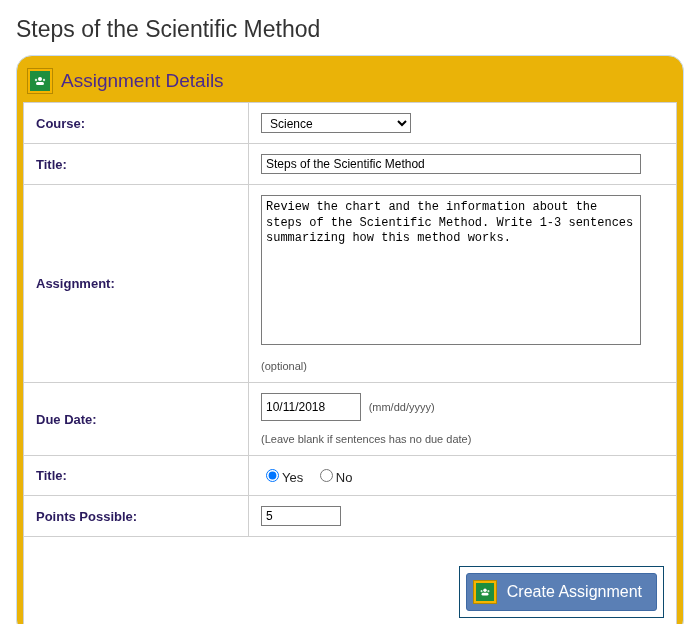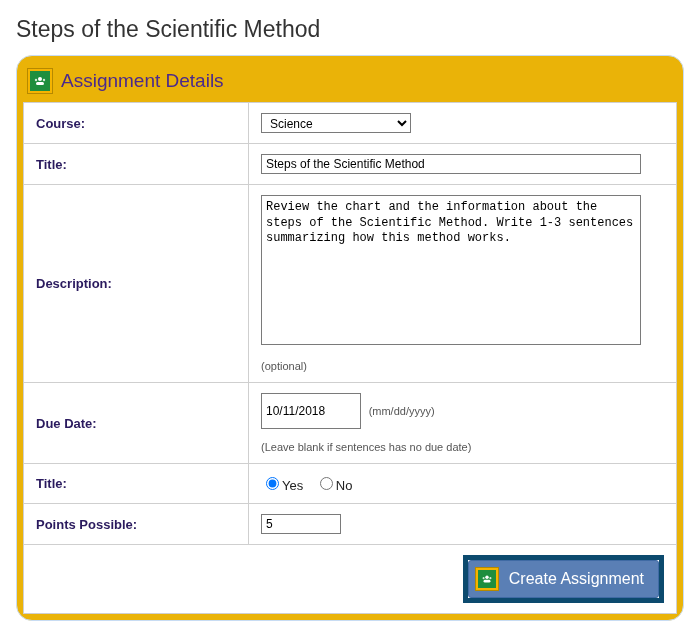--- a/index.html
+++ b/index.html
@@ -93,33 +93,35 @@
   .hint {
     font-size: 11px;
     color: #555;
     margin-top: 12px;
   }
   .hint-inline {
     font-size: 11px;
     color: #555;
     margin-left: 4px;
   }
-  .date-input { width: 100px; height: 36px; }
+  .date-input { width: 100px; height: 28px; }
   .points-input { width: 80px; height: 20px; }
   .radiogroup label {
     font-size: 13px;
     margin-right: 8px;
   }
   .footer-row td {
     text-align: right;
     padding: 12px;
   }
   .highlight-box {
     display: inline-block;
-    border: 5px solid #0c4a6e;
+    border: 1px solid #0c4a6e;
+    padding: 6px;
+    margin-top: 19px;
   }
   .create-btn {
     display: inline-flex;
     align-items: center;
     background: #5a7fb5;
     border: 1px solid #3f6aa4;
     border-radius: 3px;
     color: #fff;
     font-size: 16px;
     padding: 6px 14px 6px 6px;
@@ -162,21 +164,21 @@
         </select>
       </td>
     </tr>
     <tr>
       <td class="label">Title:</td>
       <td class="field">
         <input type="text" class="title-input" value="Steps of the Scientific Method" style="">
       </td>
     </tr>
     <tr>
-      <td class="label">Description:</td>
+      <td class="label">Assignment:</td>
       <td class="field">
         <textarea class="desc" style="">Review the chart and the information about the steps of the Scientific Method. Write 1-3 sentences summarizing how this method works.</textarea>
         <div class="hint">(optional)</div>
       </td>
     </tr>
     <tr>
       <td class="label">Due Date:</td>
       <td class="field">
         <input type="text" class="date-input" value="10/11/2018" style="">
         <span class="hint-inline">(mm/dd/yyyy)</span>

